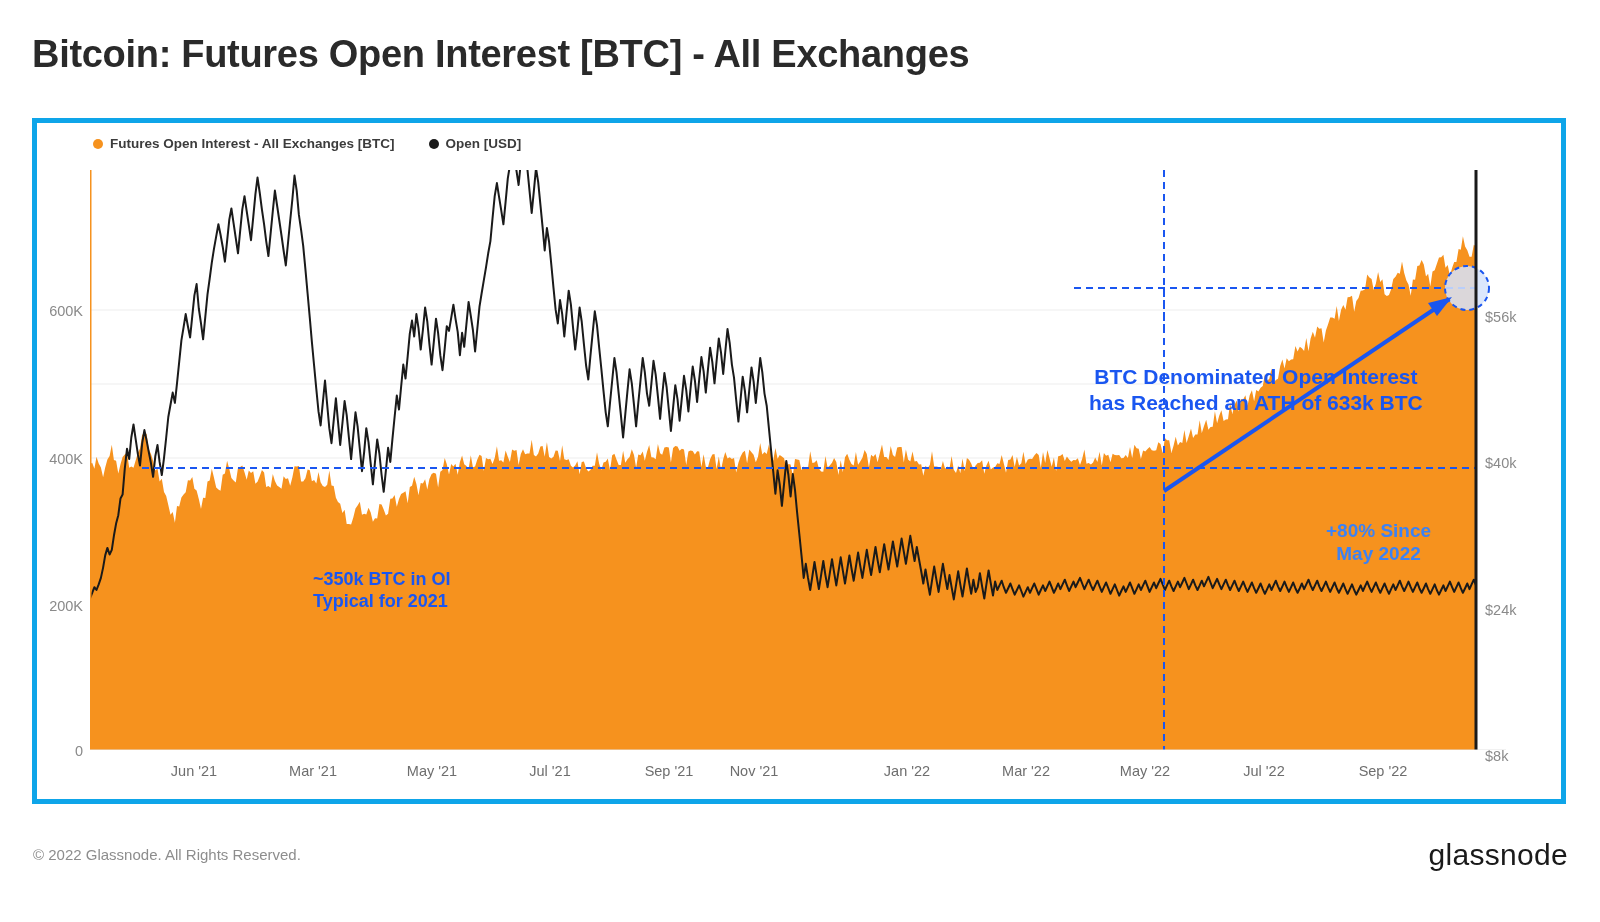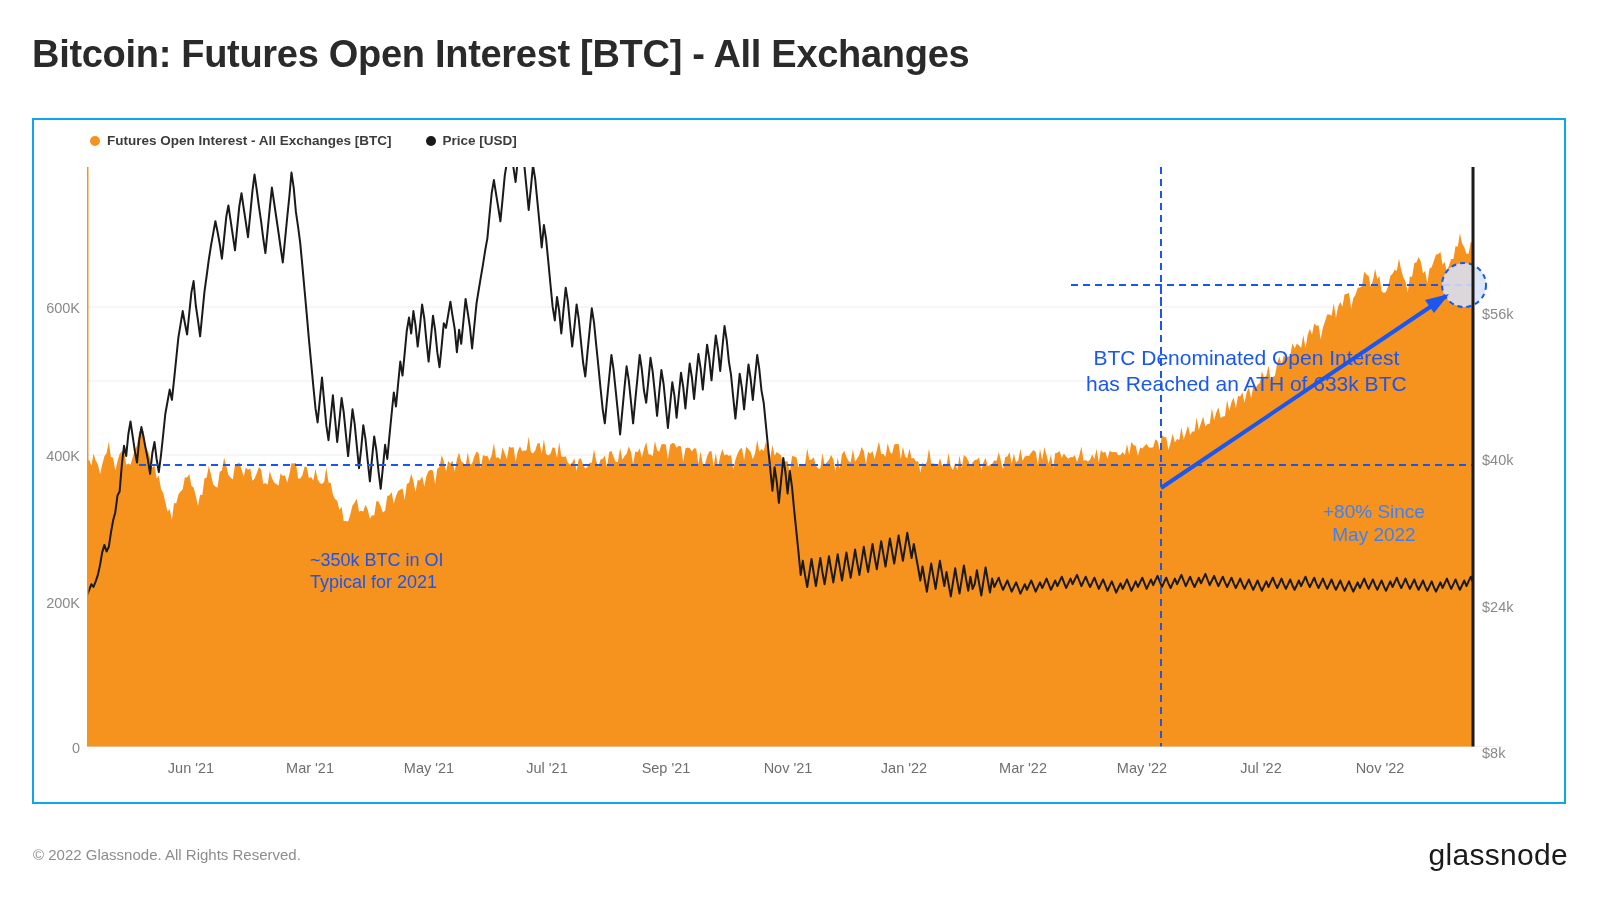--- a/index.html
+++ b/index.html
@@ -28,21 +28,21 @@
     letter-spacing: -0.3px;
     white-space: nowrap;
   }
   
   #chart-card {
     position: absolute;
     left: 32px;
     top: 118px;
     width: 1534px;
     height: 686px;
-    border: 2px solid #0ea5e9;
+    border: 5px solid #0ea5e9;
     background: #ffffff;
   }
   
   #legend {
     position: absolute;
     left: 56px;
     top: 13px;
     display: flex;
     align-items: center;
     gap: 34px;
@@ -97,24 +97,25 @@
     font-size: 74px;
     font-weight: 400;
     color: #d9d9d9;
     letter-spacing: 1px;
     pointer-events: none;
     user-select: none;
   }
   
   .anno {
     position: absolute;
-    font-weight: 400;
+    font-weight: 700;
     white-space: nowrap;
     line-height: 1.22;
     pointer-events: none;
+    margin-top: 16px;
   }
   #anno-ath {
     left: 1052px; top: 225px;
     font-size: 21px;
     color: #1a56f0;
     text-align: center;
   }
   #anno-350k {
     left: 276px; top: 430px;
     font-size: 18px;
@@ -152,47 +153,47 @@
 
   <div id="chart-card">
 
     <div id="legend">
       <div class="legend-item">
         <span class="legend-dot" style="background:#F6921E"></span>
         <span>Futures Open Interest - All Exchanges [BTC]</span>
       </div>
       <div class="legend-item">
         <span class="legend-dot" style="background:#1A1A1A"></span>
-        <span>Price [USD]</span>
+        <span>Open [USD]</span>
       </div>
     </div>
 
     <div id="watermark">glassnode</div>
 
     <div class="axis-label y-left" style="left:-2px;width:48px;top:180px">600K</div>
     <div class="axis-label y-left" style="left:-2px;width:48px;top:328px">400K</div>
     <div class="axis-label y-left" style="left:-2px;width:48px;top:475px">200K</div>
     <div class="axis-label y-left" style="left:-2px;width:48px;top:620px">0</div>
 
     <div class="axis-label y-right" style="left:1448px;top:186px">$56k</div>
     <div class="axis-label y-right" style="left:1448px;top:332px">$40k</div>
     <div class="axis-label y-right" style="left:1448px;top:479px">$24k</div>
     <div class="axis-label y-right" style="left:1448px;top:625px">$8k</div>
 
     <div class="x-tick" style="left:157px;top:640px">Jun '21</div>
     <div class="x-tick" style="left:276px;top:640px">Mar '21</div>
     <div class="x-tick" style="left:395px;top:640px">May '21</div>
     <div class="x-tick" style="left:513px;top:640px">Jul '21</div>
     <div class="x-tick" style="left:632px;top:640px">Sep '21</div>
-    <div class="x-tick" style="left:754px;top:640px">Nov '21</div>
+    <div class="x-tick" style="left:717px;top:640px">Nov '21</div>
     <div class="x-tick" style="left:870px;top:640px">Jan '22</div>
     <div class="x-tick" style="left:989px;top:640px">Mar '22</div>
     <div class="x-tick" style="left:1108px;top:640px">May '22</div>
     <div class="x-tick" style="left:1227px;top:640px">Jul '22</div>
-    <div class="x-tick" style="left:1346px;top:640px">Nov '22</div>
+    <div class="x-tick" style="left:1346px;top:640px">Sep '22</div>
 
     <div id="plot-area">
       <svg id="plot-svg" width="1416" height="580" viewBox="0 0 1416 580" xmlns="http://www.w3.org/2000/svg">
         <g>
           <line x1="0" y1="140" x2="1386" y2="140" stroke="#ededed" stroke-width="1"></line>
           <line x1="0" y1="214" x2="1386" y2="214" stroke="#ededed" stroke-width="1"></line>
           <line x1="0" y1="288" x2="1386" y2="288" stroke="#ededed" stroke-width="1"></line>
         </g>
         <g id="series-layer">
             <path d="M 0 580.0 L 0.0 294.0 L 2.2 292.8 L 4.4 298.8 L 6.5 286.8 L 8.7 293.6 L 10.9 297.5 L 13.1 307.3 L 15.2 297.6 L 17.4 289.4 L 19.6 286.1 L 21.8 274.7 L 23.9 289.9 L 26.1 290.7 L 28.3 303.4 L 30.5 294.3 L 32.6 287.0 L 34.8 284.5 L 37.0 282.8 L 39.2 297.7 L 41.3 296.4 L 43.5 297.8 L 45.7 290.3 L 47.9 282.7 L 50.0 278.5 L 52.2 264.3 L 54.4 265.9 L 56.6 263.6 L 58.7 279.0 L 60.9 283.8 L 63.1 290.7 L 65.3 300.6 L 67.5 298.6 L 69.6 311.4 L 71.8 308.7 L 74.0 322.1 L 76.2 326.0 L 78.3 335.0 L 80.5 344.8 L 82.7 342.0 L 84.9 352.7 L 87.0 336.1 L 89.2 336.6 L 91.4 327.6 L 93.6 324.6 L 95.7 322.2 L 97.9 310.2 L 100.1 310.6 L 102.3 307.0 L 104.4 318.7 L 106.6 320.6 L 108.8 329.1 L 111.0 339.1 L 113.1 327.7 L 115.3 328.0 L 117.5 311.4 L 119.7 310.4 L 121.8 298.8 L 124.0 307.8 L 126.2 317.5 L 128.4 319.5 L 130.5 320.7 L 132.7 304.7 L 134.9 303.6 L 137.1 290.7 L 139.3 299.1 L 141.4 307.9 L 143.6 310.6 L 145.8 312.6 L 148.0 297.7 L 150.1 297.1 L 152.3 295.4 L 154.5 302.3 L 156.7 309.8 L 158.8 300.5 L 161.0 303.0 L 163.2 301.3 L 165.4 313.8 L 167.5 311.8 L 169.7 306.3 L 171.9 300.1 L 174.1 302.5 L 176.2 316.9 L 178.4 316.1 L 180.6 317.8 L 182.8 304.1 L 184.9 310.9 L 187.1 315.5 L 189.3 317.1 L 191.5 318.7 L 193.6 306.2 L 195.8 309.0 L 198.0 308.2 L 200.2 315.7 L 202.4 307.3 L 204.5 296.2 L 206.7 296.6 L 208.9 296.0 L 211.1 311.5 L 213.2 311.5 L 215.4 308.2 L 217.6 299.6 L 219.8 300.2 L 221.9 311.3 L 224.1 310.0 L 226.3 313.6 L 228.5 302.0 L 230.6 312.3 L 232.8 316.0 L 235.0 316.9 L 237.2 314.7 L 239.3 300.4 L 241.5 315.5 L 243.7 316.1 L 245.9 327.7 L 248.0 332.1 L 250.2 333.8 L 252.4 343.0 L 254.6 339.8 L 256.7 353.9 L 258.9 354.0 L 261.1 354.4 L 263.3 347.4 L 265.5 338.4 L 267.6 335.4 L 269.8 331.7 L 272.0 344.7 L 274.2 343.8 L 276.3 344.4 L 278.5 337.7 L 280.7 342.4 L 282.9 351.8 L 285.0 348.3 L 287.2 348.4 L 289.4 334.1 L 291.6 334.4 L 293.7 339.6 L 295.9 345.6 L 298.1 343.7 L 300.3 328.8 L 302.4 328.5 L 304.6 325.1 L 306.8 336.8 L 309.0 329.1 L 311.1 323.9 L 313.3 322.7 L 315.5 321.2 L 317.7 333.2 L 319.8 317.0 L 322.0 315.7 L 324.2 306.8 L 326.4 313.9 L 328.5 325.2 L 330.7 312.9 L 332.9 313.5 L 335.1 309.3 L 337.3 319.6 L 339.4 309.1 L 341.6 303.9 L 343.8 302.8 L 346.0 303.8 L 348.1 317.5 L 350.3 301.7 L 352.5 299.9 L 354.7 288.1 L 356.8 294.3 L 359.0 304.5 L 361.2 294.0 L 363.4 296.6 L 365.5 293.8 L 367.7 304.7 L 369.9 292.0 L 372.1 285.4 L 374.2 294.3 L 376.4 296.0 L 378.6 299.1 L 380.8 285.3 L 382.9 297.2 L 385.1 296.4 L 387.3 289.4 L 389.5 284.7 L 391.6 285.9 L 393.8 301.0 L 396.0 288.1 L 398.2 289.2 L 400.4 288.7 L 402.5 294.0 L 404.7 288.0 L 406.9 276.3 L 409.1 290.7 L 411.2 290.2 L 413.4 292.5 L 415.6 280.6 L 417.8 286.8 L 419.9 291.9 L 422.1 279.6 L 424.3 280.7 L 426.5 279.9 L 428.6 295.1 L 430.8 283.9 L 433.0 279.3 L 435.2 284.2 L 437.3 283.6 L 439.5 283.4 L 441.7 269.7 L 443.9 285.0 L 446.0 286.5 L 448.2 283.4 L 450.4 276.5 L 452.6 276.1 L 454.7 286.8 L 456.9 272.2 L 459.1 287.0 L 461.3 288.5 L 463.5 286.7 L 465.6 280.4 L 467.8 280.8 L 470.0 291.0 L 472.2 275.3 L 474.3 289.2 L 476.5 290.1 L 478.7 289.2 L 480.9 295.8 L 483.0 297.5 L 485.2 295.5 L 487.4 291.3 L 489.6 304.2 L 491.7 291.9 L 493.9 291.4 L 496.1 298.2 L 498.3 301.4 L 500.4 299.9 L 502.6 295.8 L 504.8 295.8 L 507.0 282.2 L 509.1 293.4 L 511.3 300.1 L 513.5 292.5 L 515.7 291.8 L 517.8 288.4 L 520.0 300.2 L 522.2 285.3 L 524.4 283.8 L 526.5 289.6 L 528.7 295.0 L 530.9 295.0 L 533.1 280.7 L 535.3 292.8 L 537.4 289.2 L 539.6 286.9 L 541.8 279.3 L 544.0 285.0 L 546.1 297.5 L 548.3 284.4 L 550.5 285.2 L 552.7 281.5 L 554.8 290.7 L 557.0 281.7 L 559.2 275.0 L 561.4 287.3 L 563.5 287.4 L 565.7 289.3 L 567.9 273.9 L 570.1 283.2 L 572.2 284.8 L 574.4 277.5 L 576.6 276.9 L 578.8 277.6 L 580.9 292.6 L 583.1 278.1 L 585.3 275.9 L 587.5 276.6 L 589.6 280.7 L 591.8 278.8 L 594.0 279.5 L 596.2 295.1 L 598.4 281.6 L 600.5 280.5 L 602.7 281.0 L 604.9 284.6 L 607.1 281.3 L 609.2 281.5 L 611.4 297.1 L 613.6 284.3 L 615.8 296.7 L 617.9 297.4 L 620.1 289.2 L 622.3 284.6 L 624.5 284.0 L 626.6 298.9 L 628.8 286.4 L 631.0 300.1 L 633.2 289.3 L 635.3 282.0 L 637.5 288.5 L 639.7 287.2 L 641.9 288.9 L 644.0 288.1 L 646.2 302.6 L 648.4 292.7 L 650.6 286.6 L 652.7 282.5 L 654.9 280.7 L 657.1 293.2 L 659.3 279.5 L 661.5 282.2 L 663.6 284.8 L 665.8 292.3 L 668.0 286.8 L 670.2 273.1 L 672.3 284.6 L 674.5 281.9 L 676.7 284.1 L 678.9 274.6 L 681.0 283.5 L 683.2 290.8 L 685.4 277.9 L 687.6 288.8 L 689.7 285.1 L 691.9 286.4 L 694.1 288.3 L 696.3 298.2 L 698.4 294.0 L 700.6 294.5 L 702.8 305.4 L 705.0 289.0 L 707.1 289.4 L 709.3 290.1 L 711.5 300.3 L 713.7 296.5 L 715.8 298.4 L 718.0 297.8 L 720.2 281.3 L 722.4 293.1 L 724.5 292.4 L 726.7 290.3 L 728.9 298.4 L 731.1 301.6 L 733.3 301.8 L 735.4 285.9 L 737.6 297.5 L 739.8 295.5 L 742.0 292.7 L 744.1 287.9 L 746.3 292.0 L 748.5 305.1 L 750.7 290.3 L 752.8 302.2 L 755.0 287.3 L 757.2 283.8 L 759.4 289.7 L 761.5 294.0 L 763.7 295.5 L 765.9 281.9 L 768.1 294.7 L 770.2 291.6 L 772.4 287.7 L 774.6 280.0 L 776.8 284.0 L 778.9 297.4 L 781.1 284.8 L 783.3 286.7 L 785.5 284.0 L 787.6 292.2 L 789.8 283.2 L 792.0 274.4 L 794.2 287.0 L 796.4 287.1 L 798.5 290.0 L 800.7 276.1 L 802.9 284.9 L 805.1 287.0 L 807.2 277.6 L 809.4 276.9 L 811.6 276.9 L 813.8 292.6 L 815.9 279.5 L 818.1 289.6 L 820.3 291.4 L 822.5 281.5 L 824.6 291.5 L 826.8 290.9 L 829.0 294.6 L 831.2 294.3 L 833.3 305.8 L 835.5 295.7 L 837.7 298.2 L 839.9 294.8 L 842.0 281.3 L 844.2 296.5 L 846.4 296.4 L 848.6 297.1 L 850.7 299.7 L 852.9 290.9 L 855.1 298.8 L 857.3 296.5 L 859.5 298.6 L 861.6 286.0 L 863.8 299.7 L 866.0 303.1 L 868.2 295.6 L 870.3 303.2 L 872.5 288.4 L 874.7 301.3 L 876.9 287.9 L 879.0 289.7 L 881.2 293.5 L 883.4 299.6 L 885.6 295.5 L 887.7 292.9 L 889.9 292.8 L 892.1 290.2 L 894.3 303.8 L 896.4 295.4 L 898.6 290.8 L 900.8 299.5 L 903.0 297.6 L 905.1 297.0 L 907.3 293.3 L 909.5 294.0 L 911.7 285.0 L 913.8 293.4 L 916.0 302.8 L 918.2 290.0 L 920.4 289.5 L 922.5 285.1 L 924.7 297.0 L 926.9 286.7 L 929.1 295.5 L 931.3 293.2 L 933.4 281.8 L 935.6 294.0 L 937.8 289.5 L 940.0 288.7 L 942.1 289.1 L 944.3 285.5 L 946.5 283.0 L 948.7 285.0 L 950.8 298.0 L 953.0 282.0 L 955.2 293.1 L 957.4 280.0 L 959.5 288.0 L 961.7 296.7 L 963.9 287.4 L 966.1 301.3 L 968.2 286.3 L 970.4 285.7 L 972.6 283.9 L 974.8 291.1 L 976.9 286.4 L 979.1 289.4 L 981.3 291.8 L 983.5 290.0 L 985.6 290.3 L 987.8 288.2 L 990.0 295.0 L 992.2 288.8 L 994.4 279.4 L 996.5 293.7 L 998.7 292.9 L 1000.9 294.5 L 1003.1 292.6 L 1005.2 287.4 L 1007.4 291.9 L 1009.6 281.8 L 1011.8 295.4 L 1013.9 283.0 L 1016.1 285.7 L 1018.3 284.7 L 1020.5 292.3 L 1022.6 283.7 L 1024.8 285.0 L 1027.0 285.3 L 1029.2 284.9 L 1031.3 288.3 L 1033.5 288.1 L 1035.7 284.9 L 1037.9 288.1 L 1040.0 276.9 L 1042.2 287.9 L 1044.4 274.7 L 1046.6 278.3 L 1048.7 278.7 L 1050.9 289.0 L 1053.1 280.4 L 1055.3 281.4 L 1057.5 279.1 L 1059.6 277.1 L 1061.8 280.2 L 1064.0 280.7 L 1066.2 280.3 L 1068.3 272.3 L 1070.5 274.1 L 1072.7 283.2 L 1074.9 268.1 L 1077.0 270.3 L 1079.2 270.3 L 1081.4 282.9 L 1083.6 275.6 L 1085.7 266.7 L 1087.9 275.5 L 1090.1 272.0 L 1092.3 273.1 L 1094.4 260.1 L 1096.6 273.0 L 1098.8 266.1 L 1101.0 258.6 L 1103.1 267.9 L 1105.3 264.4 L 1107.5 264.6 L 1109.7 250.3 L 1111.8 262.9 L 1114.0 255.9 L 1116.2 249.8 L 1118.4 259.8 L 1120.5 257.0 L 1122.7 256.7 L 1124.9 241.3 L 1127.1 253.2 L 1129.3 245.4 L 1131.4 240.3 L 1133.6 251.0 L 1135.8 249.4 L 1138.0 249.2 L 1140.1 233.0 L 1142.3 244.1 L 1144.5 235.1 L 1146.7 230.4 L 1148.8 241.4 L 1151.0 229.1 L 1153.2 229.6 L 1155.4 225.3 L 1157.5 235.8 L 1159.7 225.3 L 1161.9 220.3 L 1164.1 231.2 L 1166.2 220.1 L 1168.4 221.6 L 1170.6 217.8 L 1172.8 216.0 L 1174.9 204.2 L 1177.1 210.7 L 1179.3 208.7 L 1181.5 198.4 L 1183.6 212.9 L 1185.8 209.9 L 1188.0 208.7 L 1190.2 195.9 L 1192.4 189.6 L 1194.5 198.5 L 1196.7 188.3 L 1198.9 191.2 L 1201.1 189.4 L 1203.2 189.2 L 1205.4 176.1 L 1207.6 181.5 L 1209.8 176.7 L 1211.9 178.2 L 1214.1 181.1 L 1216.3 168.1 L 1218.5 181.3 L 1220.6 168.4 L 1222.8 161.8 L 1225.0 167.8 L 1227.2 156.4 L 1229.3 158.7 L 1231.5 158.2 L 1233.7 172.6 L 1235.9 160.4 L 1238.0 154.6 L 1240.2 147.5 L 1242.4 147.5 L 1244.6 148.7 L 1246.7 135.9 L 1248.9 151.0 L 1251.1 139.7 L 1253.3 135.1 L 1255.5 139.8 L 1257.6 127.3 L 1259.8 127.1 L 1262.0 125.7 L 1264.2 141.8 L 1266.3 131.1 L 1268.5 128.0 L 1270.7 120.8 L 1272.9 120.5 L 1275.0 119.2 L 1277.2 104.6 L 1279.4 107.5 L 1281.6 108.9 L 1283.7 120.1 L 1285.9 113.5 L 1288.1 101.9 L 1290.3 112.0 L 1292.4 109.3 L 1294.6 124.2 L 1296.8 125.9 L 1299.0 125.1 L 1301.1 119.3 L 1303.3 109.0 L 1305.5 106.8 L 1307.7 102.7 L 1309.8 103.7 L 1312.0 91.4 L 1314.2 103.1 L 1316.4 110.5 L 1318.5 114.6 L 1320.7 125.7 L 1322.9 109.6 L 1325.1 109.7 L 1327.3 96.1 L 1329.4 95.5 L 1331.6 89.9 L 1333.8 94.5 L 1336.0 106.4 L 1338.1 103.8 L 1340.3 116.4 L 1342.5 101.5 L 1344.7 100.3 L 1346.8 93.9 L 1349.0 87.4 L 1351.2 87.2 L 1353.4 84.8 L 1355.5 97.7 L 1357.7 94.9 L 1359.9 105.7 L 1362.1 98.1 L 1364.2 91.9 L 1366.4 92.1 L 1368.6 79.0 L 1370.8 79.7 L 1372.9 66.2 L 1375.1 76.5 L 1377.3 80.2 L 1379.5 86.7 L 1381.6 86.8 L 1383.8 74.8 L 1386.0 76.6 L 1386 580 Z" fill="#F6921E"></path>

